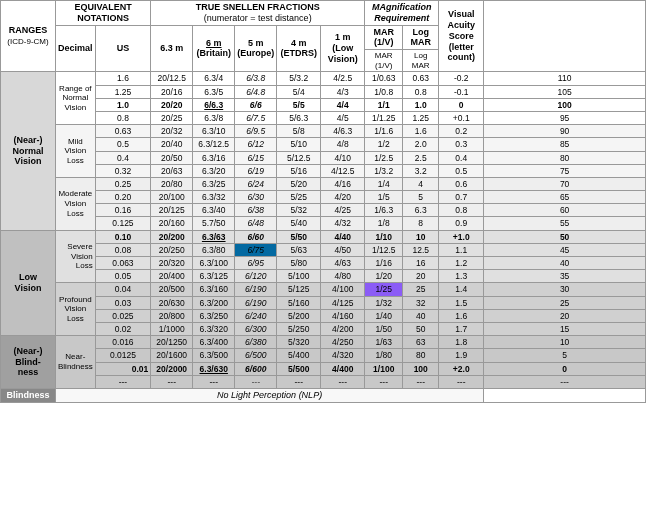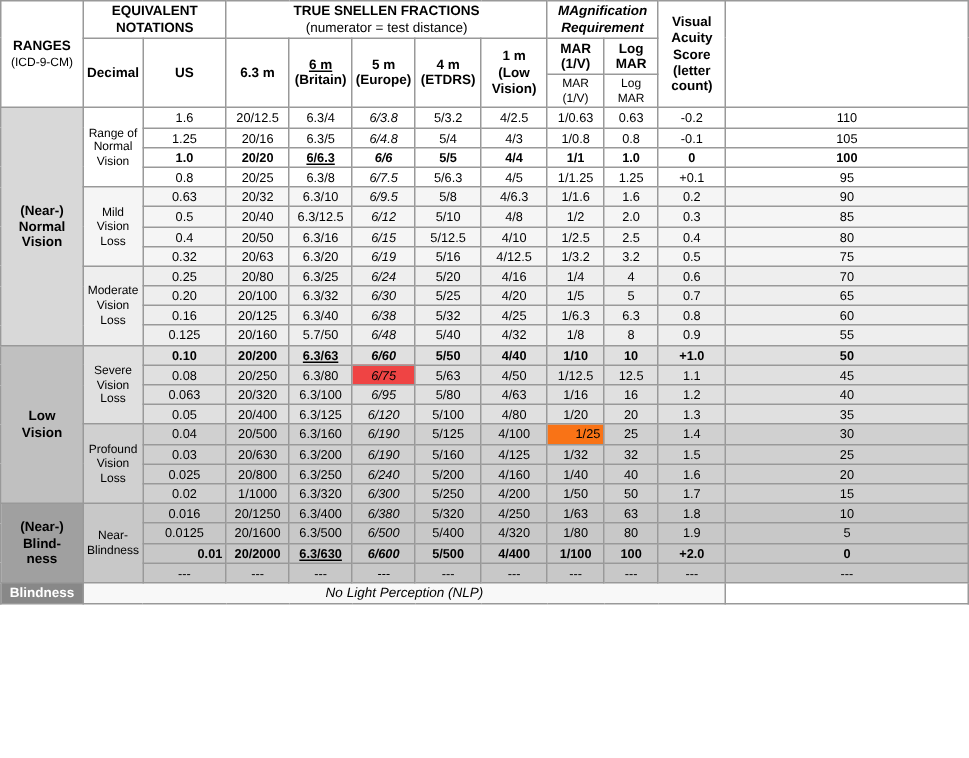--- a/index.html
+++ b/index.html
@@ -237,37 +237,37 @@
         <td class="data-cell" style="background: rgb(238, 238, 238); font-style: italic;">6/48</td>
         <td class="data-cell" style="background: rgb(238, 238, 238);">5/40</td>
         <td class="data-cell" style="background: rgb(238, 238, 238);">4/32</td>
         <td class="data-cell" style="background: rgb(238, 238, 238);">1/8</td>
         <td class="data-cell" style="background: rgb(238, 238, 238);">8</td>
         <td class="data-cell" style="background: rgb(238, 238, 238);">0.9</td>
         <td class="data-cell" style="background: rgb(238, 238, 238);">55</td>
       </tr>
       <tr style="background: rgb(224, 224, 224);">
         <td rowspan="8" style="background: rgb(192, 192, 192); font-weight: bold; font-size: 9px; vertical-align: middle; text-align: center;">Low<br>Vision</td>
-        <td rowspan="4" style="background: rgb(224, 224, 224); font-size: 8px; vertical-align: middle; text-align: center;">Severe<br>Vision<br>Loss</td>
+        <td rowspan="4" style="background: rgb(224, 224, 224); font-size: 8px; vertical-align: middle; text-align: right;">Severe<br>Vision<br>Loss</td>
         <td class="data-cell" style="background: rgb(224, 224, 224); font-weight: bold;">0.10</td>
         <td class="data-cell" style="background: rgb(224, 224, 224); font-weight: bold;">20/200</td>
         <td class="data-cell" style="background: rgb(224, 224, 224); font-weight: bold; text-decoration: underline;">6.3/63</td>
         <td class="data-cell" style="background: rgb(224, 224, 224); font-weight: bold; font-style: italic;">6/60</td>
         <td class="data-cell" style="background: rgb(224, 224, 224); font-weight: bold;">5/50</td>
         <td class="data-cell" style="background: rgb(224, 224, 224); font-weight: bold;">4/40</td>
         <td class="data-cell" style="background: rgb(224, 224, 224); font-weight: bold;">1/10</td>
         <td class="data-cell" style="background: rgb(224, 224, 224); font-weight: bold;">10</td>
         <td class="data-cell" style="background: rgb(224, 224, 224); font-weight: bold;">+1.0</td>
         <td class="data-cell" style="background: rgb(224, 224, 224); font-weight: bold;">50</td>
       </tr>
       <tr style="background: rgb(224, 224, 224);">
         <td class="data-cell" style="background: rgb(224, 224, 224);">0.08</td>
         <td class="data-cell" style="background: rgb(224, 224, 224);">20/250</td>
         <td class="data-cell" style="background: rgb(224, 224, 224);">6.3/80</td>
-        <td class="data-cell" style="background: #ef4444; font-style: italic;">6/75</td>
+        <td class="data-cell" style="background: #0369a1; font-style: italic;">6/75</td>
         <td class="data-cell" style="background: rgb(224, 224, 224);">5/63</td>
         <td class="data-cell" style="background: rgb(224, 224, 224);">4/50</td>
         <td class="data-cell" style="background: rgb(224, 224, 224);">1/12.5</td>
         <td class="data-cell" style="background: rgb(224, 224, 224);">12.5</td>
         <td class="data-cell" style="background: rgb(224, 224, 224);">1.1</td>
         <td class="data-cell" style="background: rgb(224, 224, 224);">45</td>
       </tr>
       <tr style="background: rgb(224, 224, 224);">
         <td class="data-cell" style="background: rgb(224, 224, 224);">0.063</td>
         <td class="data-cell" style="background: rgb(224, 224, 224);">20/320</td>
@@ -293,21 +293,21 @@
         <td class="data-cell" style="background: rgb(224, 224, 224);">35</td>
       </tr>
       <tr style="background: rgb(208, 208, 208);">
         <td rowspan="4" style="background: rgb(208, 208, 208); font-size: 8px; vertical-align: middle; text-align: center;">Profound<br>Vision<br>Loss</td>
         <td class="data-cell" style="background: rgb(208, 208, 208);">0.04</td>
         <td class="data-cell" style="background: rgb(208, 208, 208);">20/500</td>
         <td class="data-cell" style="background: rgb(208, 208, 208);">6.3/160</td>
         <td class="data-cell" style="background: rgb(208, 208, 208); font-style: italic;">6/190</td>
         <td class="data-cell" style="background: rgb(208, 208, 208);">5/125</td>
         <td class="data-cell" style="background: rgb(208, 208, 208);">4/100</td>
-        <td class="data-cell" style="background: #f97316; text-align: right;">1/25</td>
+        <td class="data-cell" style="background: #8b5cf6;">1/25</td>
         <td class="data-cell" style="background: rgb(208, 208, 208);">25</td>
         <td class="data-cell" style="background: rgb(208, 208, 208);">1.4</td>
         <td class="data-cell" style="background: rgb(208, 208, 208);">30</td>
       </tr>
       <tr style="background: rgb(208, 208, 208);">
         <td class="data-cell" style="background: rgb(208, 208, 208);">0.03</td>
         <td class="data-cell" style="background: rgb(208, 208, 208);">20/630</td>
         <td class="data-cell" style="background: rgb(208, 208, 208);">6.3/200</td>
         <td class="data-cell" style="background: rgb(208, 208, 208); font-style: italic;">6/190</td>
         <td class="data-cell" style="background: rgb(208, 208, 208);">5/160</td>

